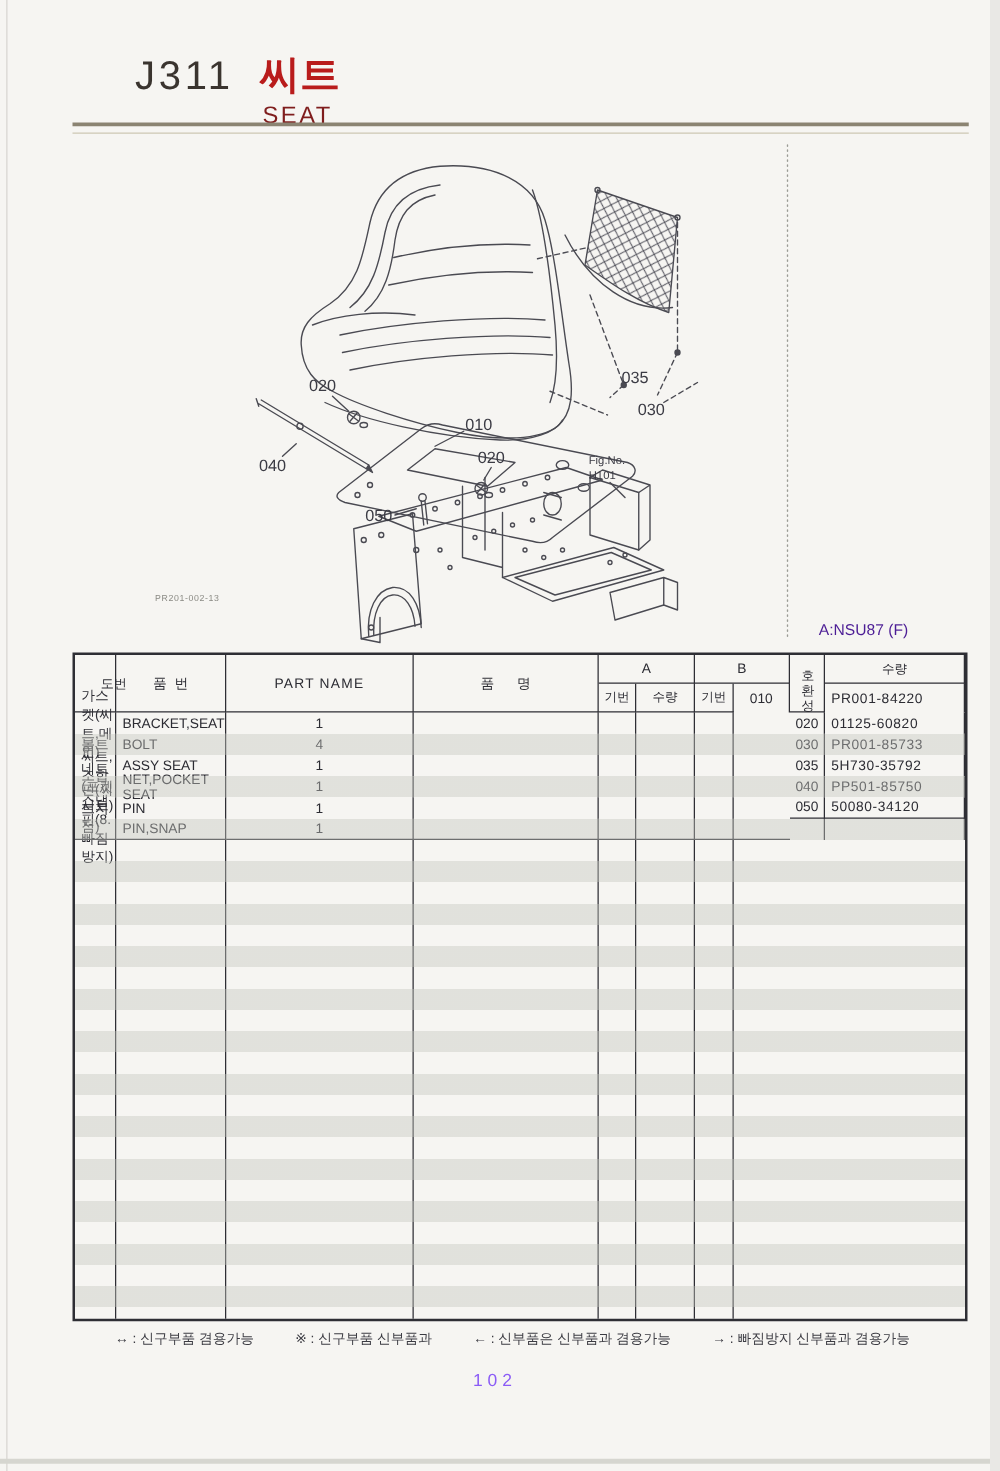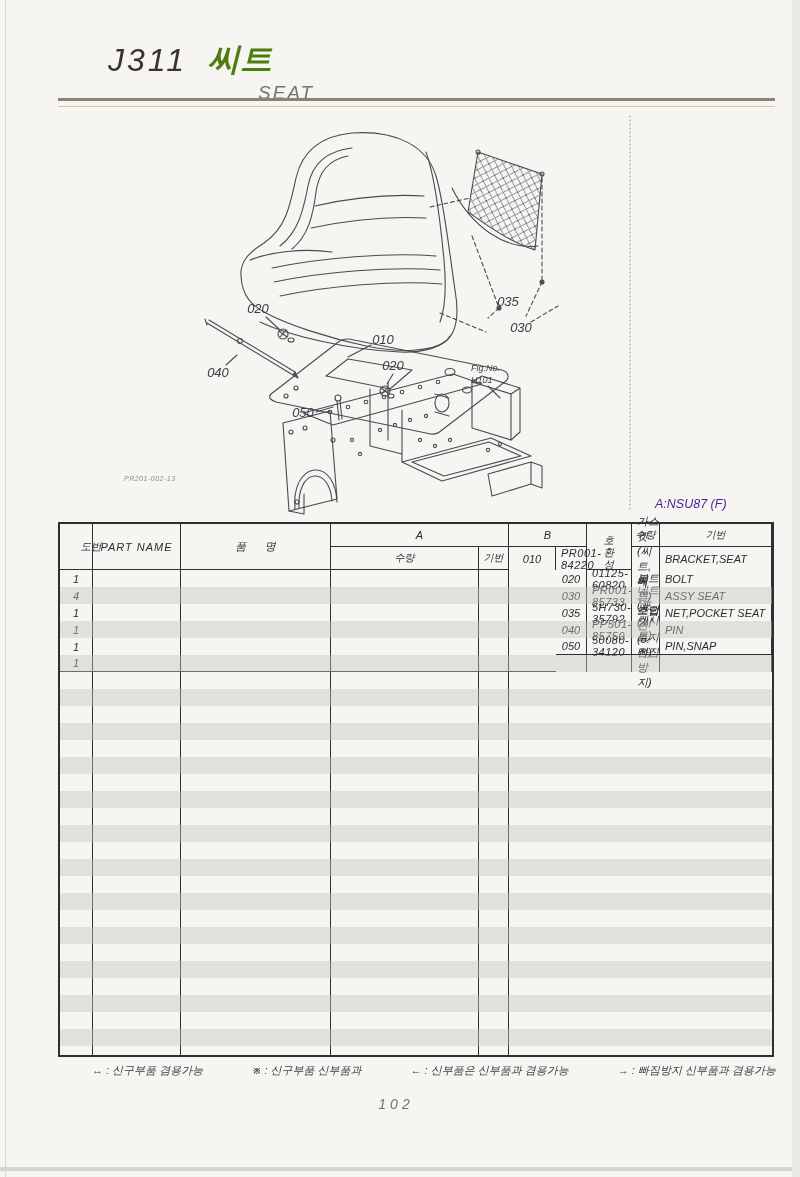--- a/index.html
+++ b/index.html
@@ -1,24 +1,24 @@
 <!DOCTYPE html>
 <html><head>
 <meta charset="utf-8">
 <style>
   html,body{margin:0;padding:0;background:#e9e8e5;}
   .page{position:relative;width:792px;height:1177px;background:#f6f5f2;overflow:hidden;
-        font-family:"Liberation Sans","DejaVu Sans",sans-serif;color:#2c2c33;font-style:italic;}
+        font-family:"Liberation Sans","DejaVu Sans",sans-serif;color:#2c2c33;}
   .edge-l{position:absolute;left:5px;top:0;width:1px;height:100%;background:rgba(160,158,150,.35);}
   .bot-band{position:absolute;left:0;top:1167px;width:100%;height:4px;background:#d6d6d0;}
 
   
   .h-code{position:absolute;left:108px;top:42px;font-size:32px;letter-spacing:3px;color:#3a342f;}
-  .h-ko{position:absolute;left:208px;top:38px;font-size:32px;font-weight:bold;color:#4d7c0f;}
-  .h-en{position:absolute;left:210px;top:82px;font-size:19px;letter-spacing:2px;color:#737373;margin-left:48px;}
+  .h-ko{position:absolute;left:208px;top:38px;font-size:32px;font-weight:bold;color:#b91c1c;}
+  .h-en{position:absolute;left:210px;top:82px;font-size:19px;letter-spacing:2px;color:#7f1d1d;}
   .h-rule{position:absolute;left:58px;top:98px;width:717px;height:5px;
           border-top:3px solid #8b8472;border-bottom:1px solid #cdc7b4;}
 
   
   svg.diag{position:absolute;left:90px;top:110px;}
   .ansu{position:absolute;left:655px;top:497px;font-size:12.5px;color:#4c1d95;}
 
   
   .tbl{position:absolute;left:58px;top:522px;width:716px;height:535px;box-sizing:border-box;
        border:2px solid #2e2e34;display:grid;
@@ -32,25 +32,25 @@
   .hb{border-bottom:1px solid #2e2e34;}
   .hc{justify-content:center;text-align:center;white-space:pre;}
   .r2{grid-row:span 2;}
   .vert{writing-mode:vertical-rl;text-orientation:upright;line-height:1;letter-spacing:1px;
         display:flex;align-items:center;justify-content:center;font-size:10.5px;}
   .ctr{justify-content:center;}
   .pl{padding-left:5px;}
   .mono{letter-spacing:.5px;}
 
   
-  .legend{position:absolute;left:92px;top:1063px;width:660px;display:flex;gap:49px;
+  .legend{position:absolute;left:92px;top:1063px;width:660px;display:flex;gap:33px;
           font-size:11px;color:#3b3b42;white-space:nowrap;}
   .legend .sym{margin-right:3px;}
   .pnum{position:absolute;left:0;top:1096px;width:100%;text-align:center;font-size:14px;
-        letter-spacing:4px;color:#737373;}
+        letter-spacing:4px;color:#8b5cf6;}
 </style>
 </head>
 <body>
 
 <div class="page">
   <div class="edge-l"></div>
 
   <div class="h-code">J311</div>
   <div class="h-ko">씨트</div>
   <div class="h-en">SEAT</div>
@@ -172,20 +172,21 @@
       <text x="34" y="371" font-size="7" fill="#8a8a84" letter-spacing="0.5">PR201-002-13</text>
     </g>
   </svg>
 
   <div class="ansu">A:NSU87 (F)</div>
 
   <div class="tbl">
     <div class="stripes"></div>
 
     <div class="c hc r2 hb" style="font-size:10.5px;padding-left:30px;">도번</div>
+    <div class="c hc r2 hb">품  번</div>
     <div class="c hc r2 hb" style="letter-spacing:1px;">PART NAME</div>
     <div class="c hc r2 hb">품      명</div>
     <div class="c hc hb" style="grid-column:span 2;">A</div>
     <div class="c hc hb" style="grid-column:span 2;">B</div>
     <div class="c hc r2 hb vert">호환성</div>
     <div class="c hc hb" style="font-size:10px;">수량</div>
     <div class="c hc hb" style="font-size:10px;">기번</div>
     <div class="c hc hb" style="font-size:10px;">수량</div>
     <div class="c hc hb" style="font-size:10px;">기번</div>
 

